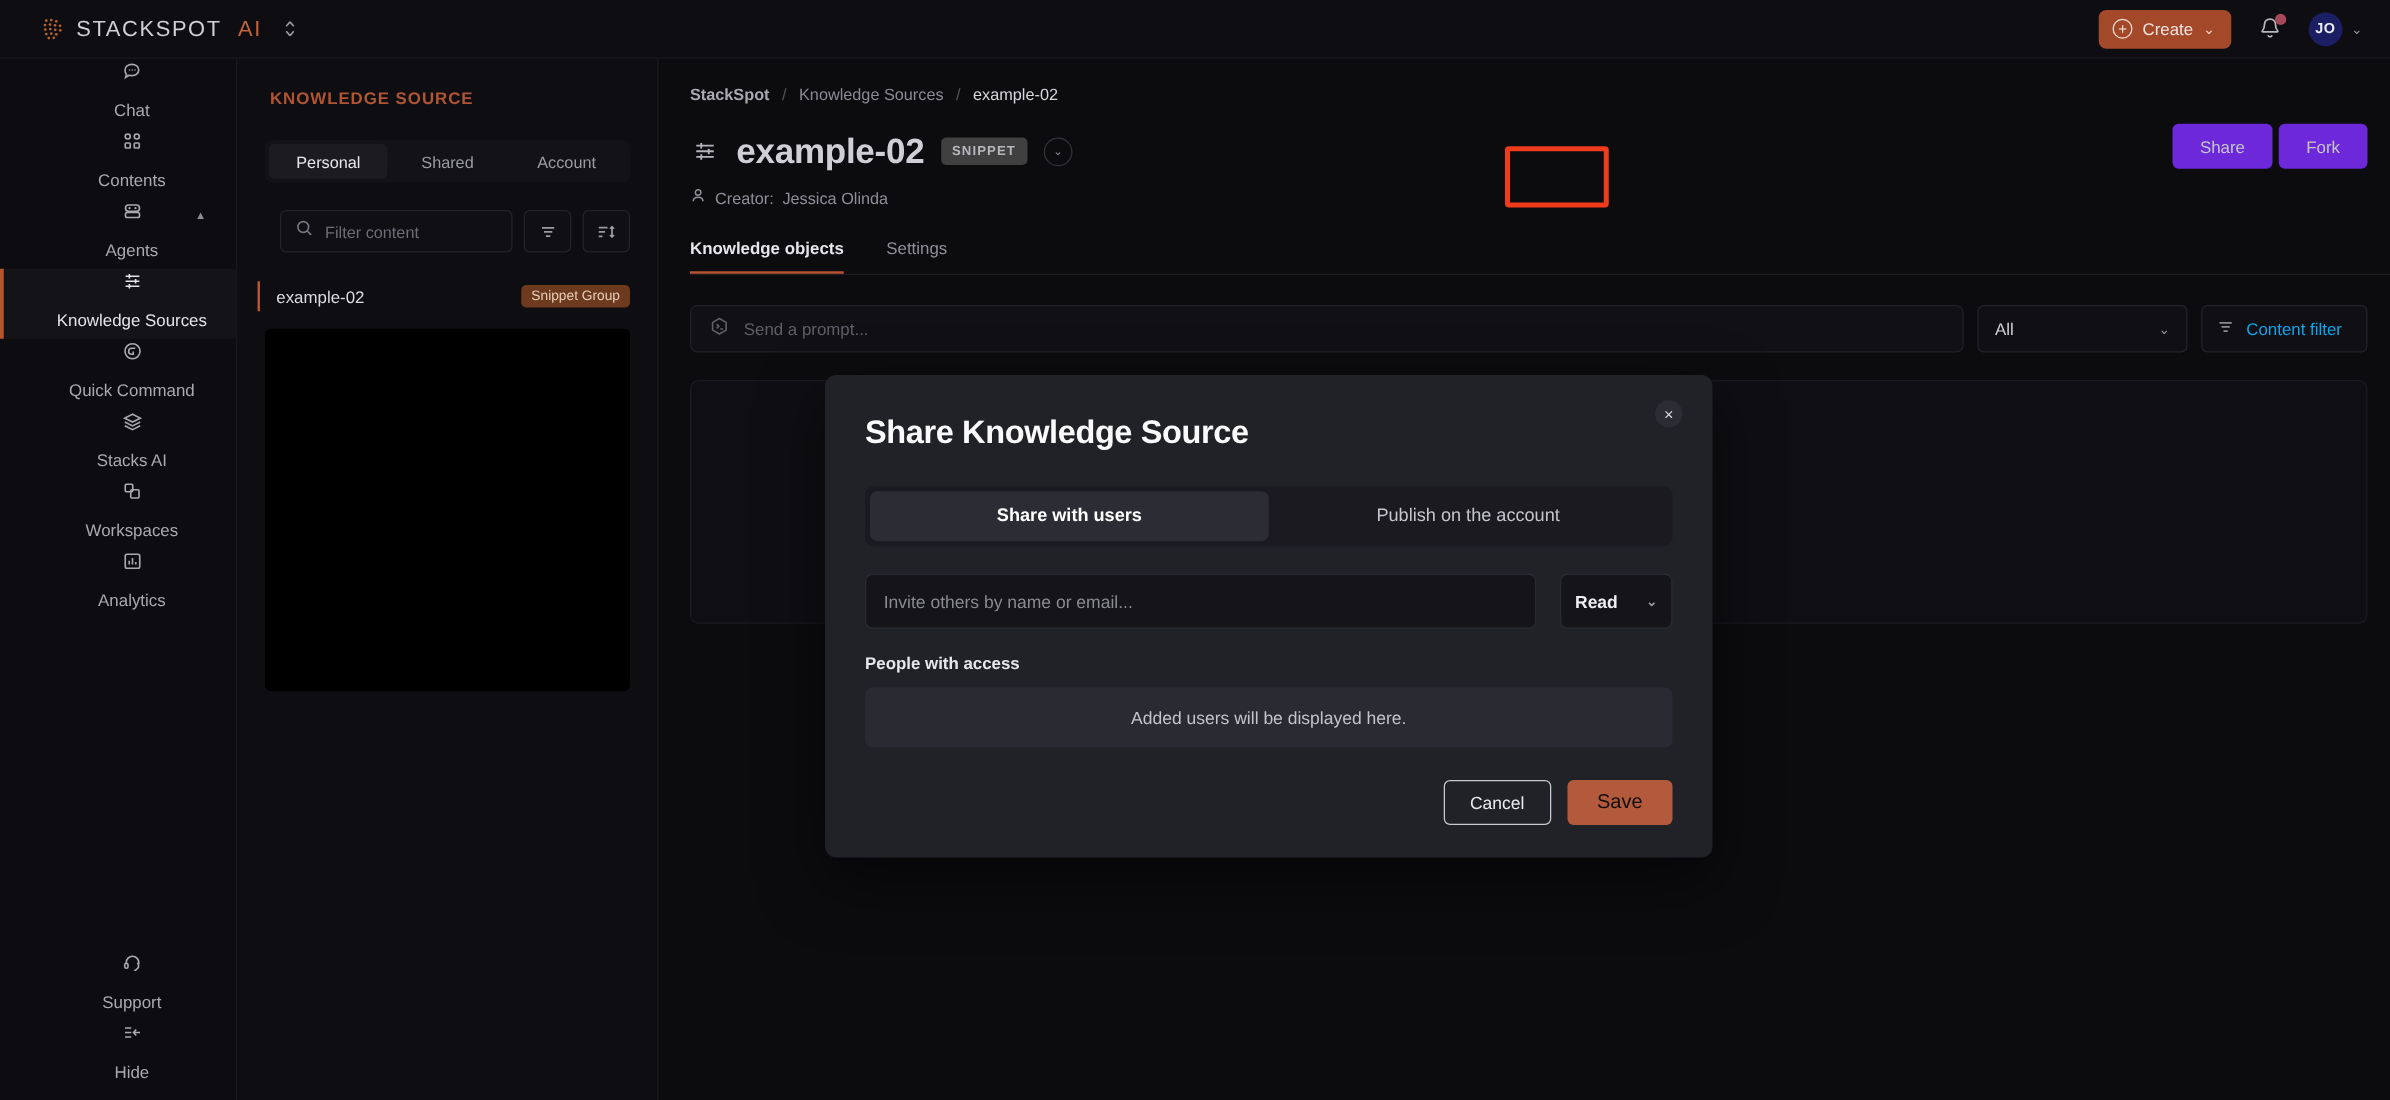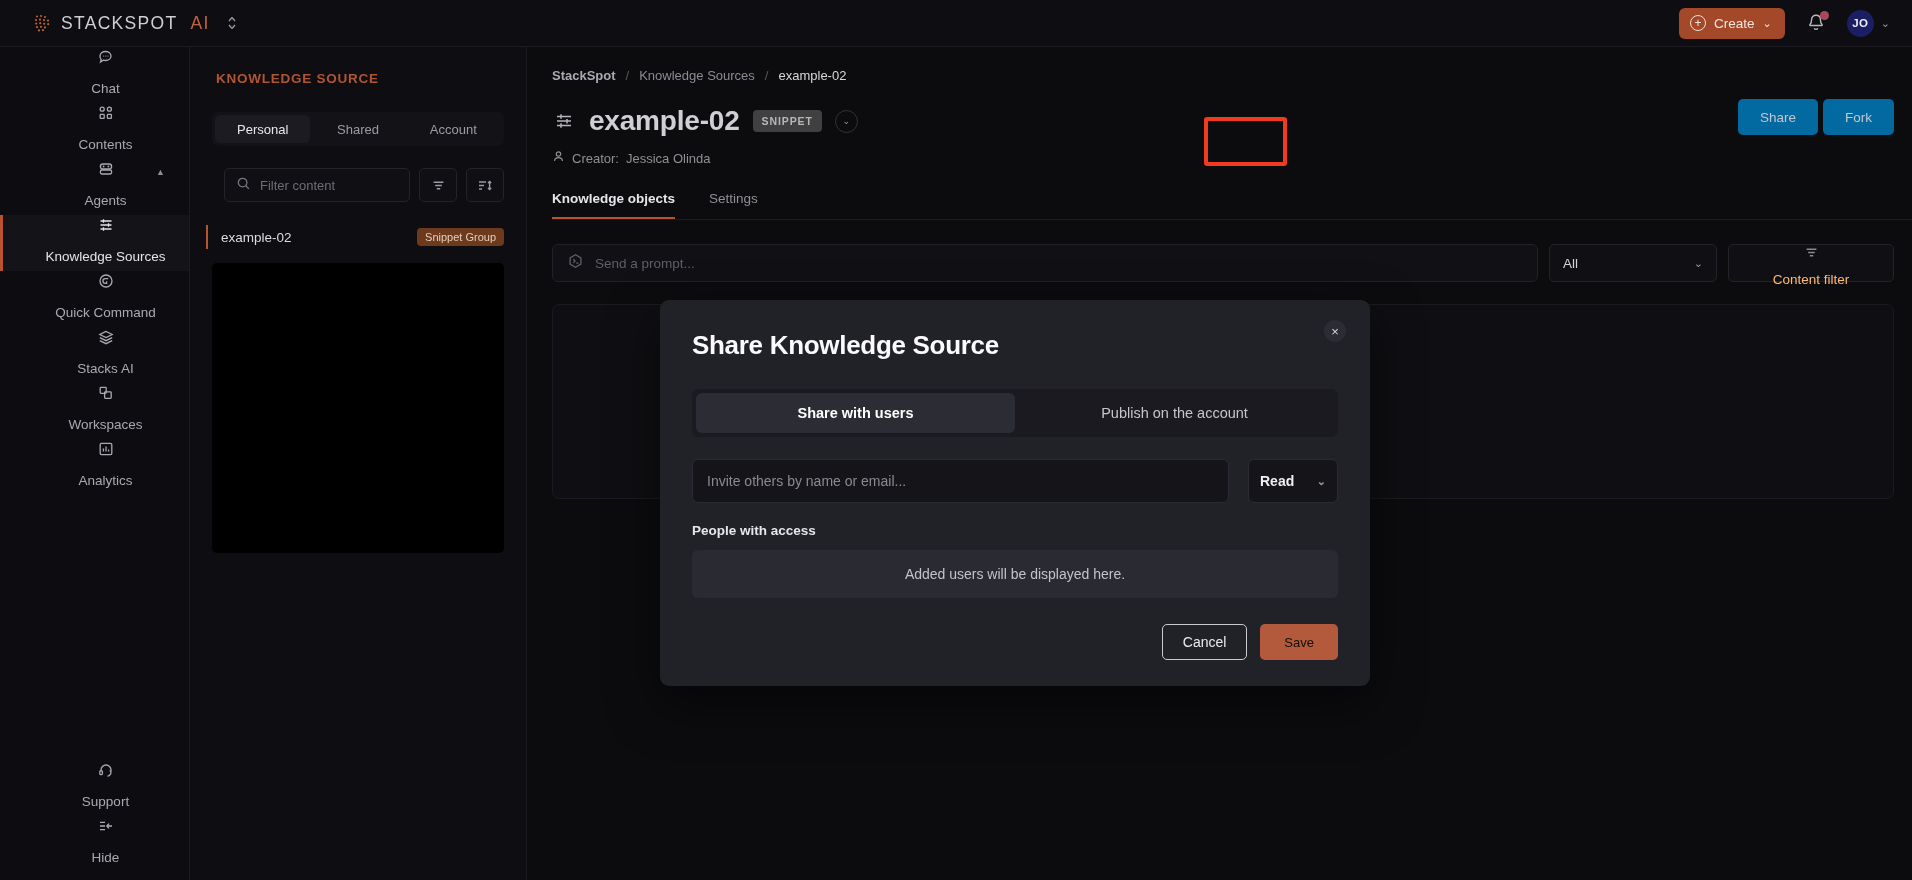--- a/index.html
+++ b/index.html
@@ -134,21 +134,21 @@
   }
   .round-chev {
     width: 23px; height: 23px; border: 1px solid #32323a; border-radius: 50%;
     display: flex; align-items: center; justify-content: center; color: #9a9aa2;
     font-size: 9px; cursor: pointer;
   }
   .creator { display: flex; align-items: center; gap: 7px; margin: 13px 0 0 25px; color: #8f8f97; font-size: 13px; }
 
   .act-btns { position: absolute; top: 52px; right: 18px; display: flex; gap: 5px; }
   .act-btn {
-    height: 36px; padding: 0 22px; background: #0369a1; border: none; border-radius: 5px;
+    height: 36px; padding: 0 22px; background: #6d28d9; border: none; border-radius: 5px;
     color: #c6c6cd; font-size: 13.5px; font-family: inherit; cursor: pointer;
   }
   .hilite-box {
     position: absolute; top: 117px; left: 1204px; width: 83px; height: 49px;
     border: 4px solid #f03b1c; border-radius: 3px; pointer-events: none;
   }
 
   .maintabs { display: flex; gap: 34px; margin: 25px 0 0 25px; border-bottom: 1px solid #1d1d23; }
   .maintab { padding-bottom: 11px; font-size: 13.5px; color: #8f8f97; cursor: pointer; }
   .maintab.active { color: #e6e6ea; font-weight: 700; border-bottom: 2px solid #b8532f; }
@@ -158,23 +158,23 @@
     flex: 1; height: 38px; background: #101015; border: 1px solid #212128;
     border-radius: 6px; display: flex; align-items: center; gap: 11px; padding: 0 14px;
     color: #5f5f68; font-size: 13.5px;
   }
   .selectbox {
     width: 168px; height: 38px; background: #0f0f14; border: 1px solid #232329;
     border-radius: 5px; display: flex; align-items: center; justify-content: space-between;
     padding: 0 13px; font-size: 13.5px; color: #d3d3d9; cursor: pointer;
   }
   .cfilter {
-    width: 166px; height: 38px; background: #0f0f14; border: 1px solid #232329;
+    width: 133px; height: 38px; background: #0f0f14; border: 1px solid #232329;
     border-radius: 5px; display: flex; align-items: center; gap: 9px; padding: 0 11px;
-    color: #fdba74; font-size: 13.5px; flex-direction: column;
+    color: #0ea5e9; font-size: 13.5px;
   }
   .managebtn {
     height: 38px; padding: 0 16px; background: #15151a; border: none; border-radius: 5px;
     color: #d0d0d6; font-size: 13.5px; font-family: inherit; cursor: pointer; white-space: nowrap;
   }
   .content-card {
     margin: 22px 18px 0 25px; height: 195px; background: #0f0f13;
     border: 1px solid #1a1a20; border-radius: 7px;
   }
 
@@ -218,21 +218,21 @@
     display: flex; align-items: center; justify-content: center;
     font-size: 14px; color: #c3c3ca;
   }
   .modal-actions { margin-top: 26px; display: flex; justify-content: flex-end; gap: 13px; }
   .btn-cancel {
     height: 36px; padding: 0 20px; background: transparent; border: 1px solid #c9c9d0;
     border-radius: 5px; color: #eaeaef; font-size: 14px; font-family: inherit; cursor: pointer;
   }
   .btn-save {
     height: 36px; padding: 0 24px; background: #b35a3c; border: none;
-    border-radius: 5px; color: #120d0a; font-size: 13px; font-family: inherit; cursor: pointer;
+    border-radius: 5px; color: #120d0a; font-size: 16px; font-family: inherit; cursor: pointer;
   }
 </style>
 </head>
 <body>
 
 <div id="app">
 
   <div class="topbar">
     <div class="brand">
       <span class="brand-mark">

